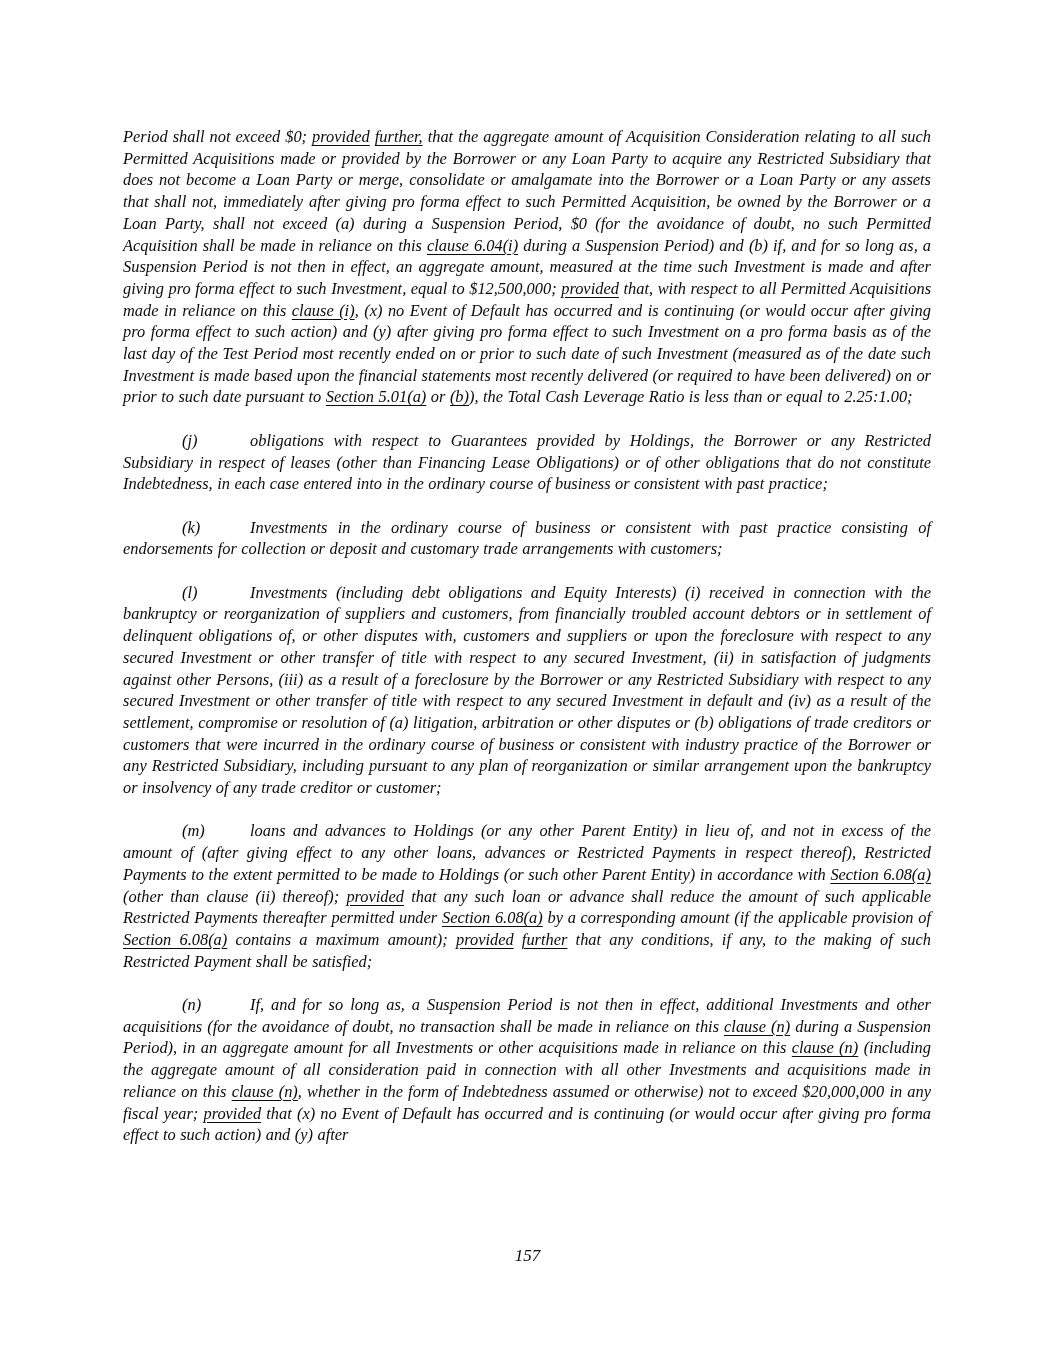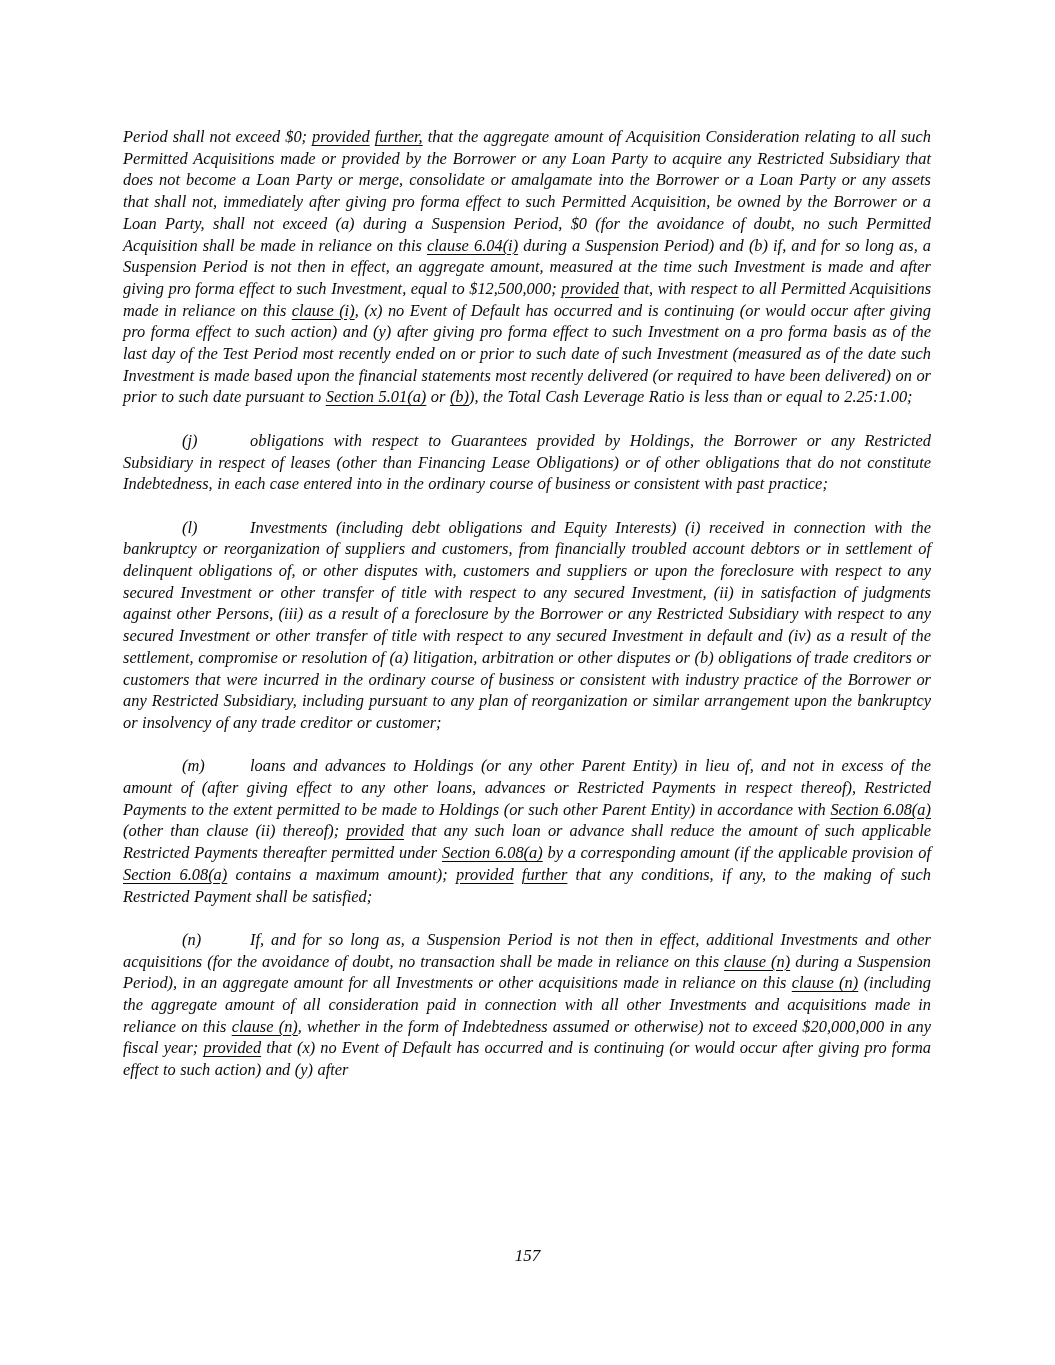--- a/index.html
+++ b/index.html
@@ -57,18 +57,19 @@
     line-height: 21.7px;
   }
 </style>
 </head>
 <body>
 
 <div class="page">
   <div class="content">
       <p class="para continuation"><span class="seg">Period shall not exceed $0; </span><span class="seg u">provided</span><span class="seg"> </span><span class="seg u">further,</span><span class="seg"> that the aggregate amount of Acquisition Consideration relating to all such Permitted Acquisitions made or provided by the Borrower or any Loan Party to acquire any Restricted Subsidiary that does not become a Loan Party or merge, consolidate or amalgamate into the Borrower or a Loan Party or any assets that shall not, immediately after giving pro forma effect to such Permitted Acquisition, be owned by the Borrower or a Loan Party, shall not exceed (a) during a Suspension Period, $0 (for the avoidance of doubt, no such Permitted Acquisition shall be made in reliance on this </span><span class="seg u">clause 6.04(i)</span><span class="seg"> during a Suspension Period) and (b) if, and for so long as, a Suspension Period is not then in effect, an aggregate amount, measured at the time such Investment is made and after giving pro forma effect to such Investment, equal to $12,500,000; </span><span class="seg u">provided</span><span class="seg"> that, with respect to all Permitted Acquisitions made in reliance on this </span><span class="seg u">clause (i)</span><span class="seg">, (x) no Event of Default has occurred and is continuing (or would occur after giving pro forma effect to such action) and (y) after giving pro forma effect to such Investment on a pro forma basis as of the last day of the Test Period most recently ended on or prior to such date of such Investment (measured as of the date such Investment is made based upon the financial statements most recently delivered (or required to have been delivered) on or prior to such date pursuant to </span><span class="seg u">Section 5.01(a)</span><span class="seg"> or </span><span class="seg u">(b)</span><span class="seg">), the Total Cash Leverage Ratio is less than or equal to 2.25:1.00;</span></p>
       <p class="para labeled"><span class="plabel">(j)</span><span class="seg">obligations with respect to Guarantees provided by Holdings, the Borrower or any Restricted Subsidiary in respect of leases (other than Financing Lease Obligations) or of other obligations that do not constitute Indebtedness, in each case entered into in the ordinary course of business or consistent with past practice;</span></p>
+      <p class="para labeled"><span class="plabel">(k)</span><span class="seg">Investments in the ordinary course of business or consistent with past practice consisting of endorsements for collection or deposit and customary trade arrangements with customers;</span></p>
       <p class="para labeled"><span class="plabel">(l)</span><span class="seg">Investments (including debt obligations and Equity Interests) (i) received in connection with the bankruptcy or reorganization of suppliers and customers, from financially troubled account debtors or in settlement of delinquent obligations of, or other disputes with, customers and suppliers or upon the foreclosure with respect to any secured Investment or other transfer of title with respect to any secured Investment, (ii) in satisfaction of judgments against other Persons, (iii) as a result of a foreclosure by the Borrower or any Restricted Subsidiary with respect to any secured Investment or other transfer of title with respect to any secured Investment in default and (iv) as a result of the settlement, compromise or resolution of (a) litigation, arbitration or other disputes or (b) obligations of trade creditors or customers that were incurred in the ordinary course of business or consistent with industry practice of the Borrower or any Restricted Subsidiary, including pursuant to any plan of reorganization or similar arrangement upon the bankruptcy or insolvency of any trade creditor or customer;</span></p>
       <p class="para labeled"><span class="plabel">(m)</span><span class="seg">loans and advances to Holdings (or any other Parent Entity) in lieu of, and not in excess of the amount of (after giving effect to any other loans, advances or Restricted Payments in respect thereof), Restricted Payments to the extent permitted to be made to Holdings (or such other Parent Entity) in accordance with </span><span class="seg u">Section 6.08(a)</span><span class="seg"> (other than clause (ii) thereof); </span><span class="seg u">provided</span><span class="seg"> that any such loan or advance shall reduce the amount of such applicable Restricted Payments thereafter permitted under </span><span class="seg u">Section 6.08(a)</span><span class="seg"> by a corresponding amount (if the applicable provision of </span><span class="seg u">Section 6.08(a)</span><span class="seg"> contains a maximum amount); </span><span class="seg u">provided</span><span class="seg"> </span><span class="seg u">further</span><span class="seg"> that any conditions, if any, to the making of such Restricted Payment shall be satisfied;</span></p>
       <p class="para labeled"><span class="plabel">(n)</span><span class="seg">If, and for so long as, a Suspension Period is not then in effect, additional Investments and other acquisitions (for the avoidance of doubt, no transaction shall be made in reliance on this </span><span class="seg u">clause (n)</span><span class="seg"> during a Suspension Period), in an aggregate amount for all Investments or other acquisitions made in reliance on this </span><span class="seg u">clause (n)</span><span class="seg"> (including the aggregate amount of all consideration paid in connection with all other Investments and acquisitions made in reliance on this </span><span class="seg u">clause (n)</span><span class="seg">, whether in the form of Indebtedness assumed or otherwise) not to exceed $20,000,000 in any fiscal year; </span><span class="seg u">provided</span><span class="seg"> that (x) no Event of Default has occurred and is continuing (or would occur after giving pro forma effect to such action) and (y) after</span></p>
     </div>
   <div class="footer">157</div>
 </div>
 
 </body></html>

